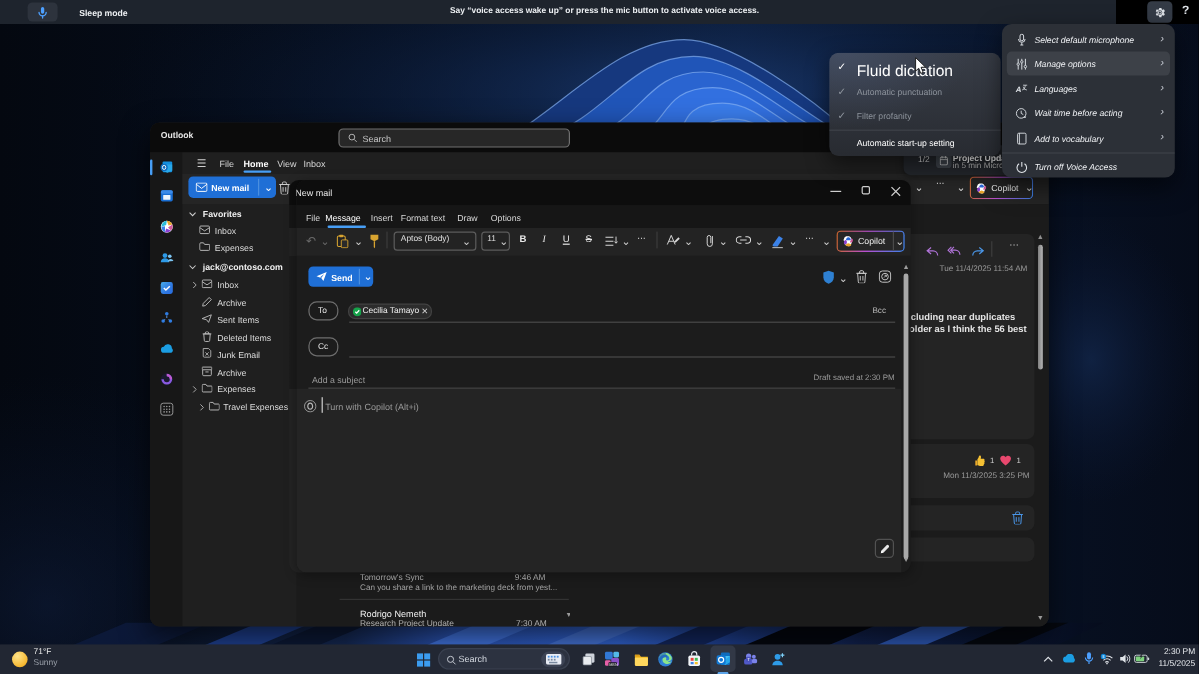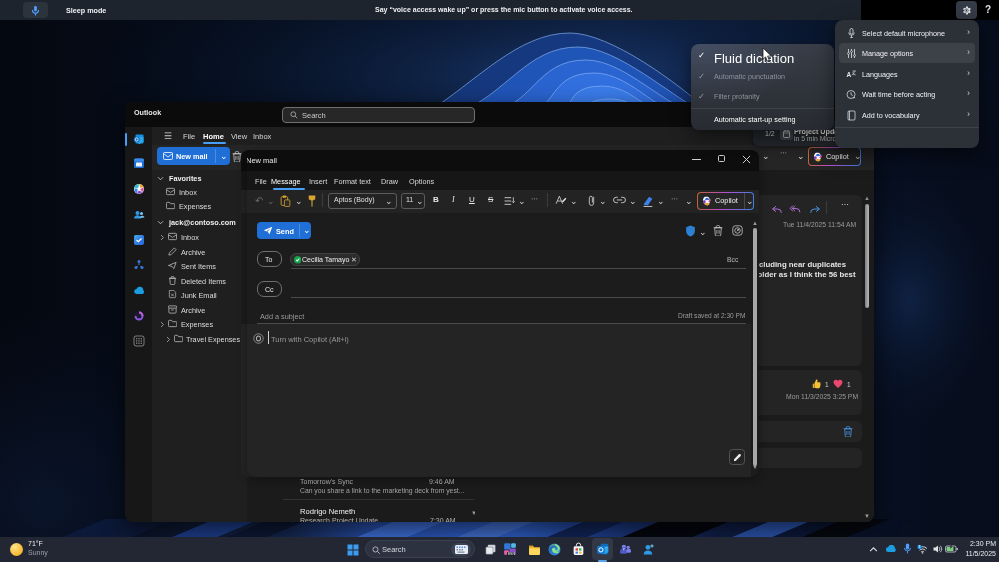--- a/index.html
+++ b/index.html
@@ -1,20 +1,20 @@
 <!DOCTYPE html>
 <html><head>
 <meta charset="utf-8">
 <style>
   * { margin:0; padding:0; box-sizing:border-box; }
   html,body { width:999px; height:562px; overflow:hidden; background:#000; }
   body { font-family:"Liberation Sans", sans-serif; position:relative; }
   .abs { position:absolute; }
   
-  #vabar { left:0; top:0; width:861px; height:20px; background:#1e242d; color:#fff; }
+  #vabar { left:0; top:0; width:930px; height:20px; background:#1e242d; color:#fff; }
   #vabar .micbtn { left:23px; top:2px; width:25px; height:16px; background:#2d333d; border-radius:4px; }
   #vabar .sleep { left:66px; top:5.5px; font-size:7.2px; font-weight:700; color:#eef1f4; }
   #vabar .center { left:375px; top:5.5px; font-size:7px; font-weight:700; color:#eef1f4; }
   #vabar .gear { left:956px; top:1px; width:21px; height:18px; background:#343b46; border-radius:4px; }
   #vabar .help { left:985px; top:4px; font-size:10px; font-weight:700; color:#dfe3e8; }
   
   #wall { left:0; top:20px; width:999px; height:542px; }
   
   #outlook { left:125px; top:102px; width:749px; height:420px; background:#1f1f1f; border-radius:8px; box-shadow:0 8px 24px rgba(0,0,0,.6); overflow:hidden; }
   
@@ -25,21 +25,21 @@
   #ol-ribbon { left:27px; top:43px; width:722px; height:25px; background:#252525; }
   #ol-rail { left:0; top:25px; width:27px; height:395px; background:#171717; }
   #ol-folders { left:0; top:0; width:749px; height:420px; font-size:7.3px; color:#dcdcdc; pointer-events:none; }
   #ol-list { left:122px; top:68px; width:228px; height:352px; background:#1b1b1b; }
   #ol-read { left:350px; top:68px; width:399px; height:352px; background:#1b1b1b; }
   
   #compose { left:247px; top:150px; width:512px; height:327px; background:#1c1c1c; border-radius:8px; box-shadow:0 2px 10px rgba(0,0,0,.35); overflow:hidden; }
   
   #toast { left:753px; top:121px; width:109px; height:25px; background:#22252a; border-radius:6px; box-shadow:0 2px 6px rgba(0,0,0,.4); }
   #submenu { left:691px; top:44px; width:143px; height:86px; border-radius:8px; background:radial-gradient(150px 90px at 8% 0%, rgba(86,104,142,0.38), rgba(86,104,142,0) 70%), linear-gradient(#383d47, #282b31); box-shadow:0 6px 18px rgba(0,0,0,.5); }
-  #menu { left:835px; top:20px; width:144px; height:128px; border-radius:8px; background:#2c3037; box-shadow:0 8px 20px rgba(0,0,0,.55); }
+  #menu { left:835px; top:20px; width:144px; height:128px; border-radius:8px; background:#2c3037; box-shadow:0 8px 20px rgba(0,0,0,.55);font-style:italic; }
   
   #taskbar { left:0; top:537px; width:999px; height:25px; background:#222733; }
   .menuitem { left:0; width:144px; height:19px; }
   .menuitem .mi { position:absolute; left:11px; top:4px; width:11px; height:11px; }
   .menuitem .mt { position:absolute; left:27px; top:5px; font-size:7.2px; color:#f0f2f5; }
   .menuitem .chev { position:absolute; right:9px; top:3px; font-size:9px; color:#c9ced6; }
   .fic { width:9px; height:9px; }
   .ric { width:12px; height:12px; }
 </style>
 </head>
@@ -578,20 +578,27 @@
     </div>
     <div class="menuitem abs" style="top:85.5px">
       <svg class="mi" viewBox="0 0 22 22">
         <rect x="4" y="2" width="14" height="18" rx="2" fill="none" stroke="#dfe3e8" stroke-width="1.5"></rect>
         <path d="M7 2v18" stroke="#dfe3e8" stroke-width="1.5"></path>
       </svg>
       <span class="mt">Add to vocabulary</span>
       <span class="chev">›</span>
     </div>
     <div class="abs" style="left:0;top:106.5px;width:144px;height:1px;background:rgba(255,255,255,0.09)"></div>
+    <div class="menuitem abs" style="top:109.5px">
+      <svg class="mi" viewBox="0 0 22 22">
+        <path d="M11 2v8" stroke="#dfe3e8" stroke-width="1.8"></path>
+        <path d="M6.5 5a8 8 0 1 0 9 0" fill="none" stroke="#dfe3e8" stroke-width="1.8"></path>
+      </svg>
+      <span class="mt">Turn off Voice Access</span>
+    </div>
   </div>
   <div id="taskbar" class="abs">
 
     <div class="abs" style="left:10px;top:6px;width:13px;height:13px;border-radius:50%;background:radial-gradient(circle at 35% 30%,#ffe48a,#f5b731 70%,#d99a1e)"></div>
     <div class="abs" style="left:28px;top:3px;font-size:7px;color:#eee">71°F</div>
     <div class="abs" style="left:28px;top:12px;font-size:7px;color:#9aa0aa">Sunny</div>
 
     <svg class="abs" style="left:347px;top:7px" width="12" height="12" viewBox="0 0 24 24">
       <rect x="1" y="1" width="10" height="10" fill="#3b9cf0"></rect>
       <rect x="13" y="1" width="10" height="10" fill="#3b9cf0"></rect>

